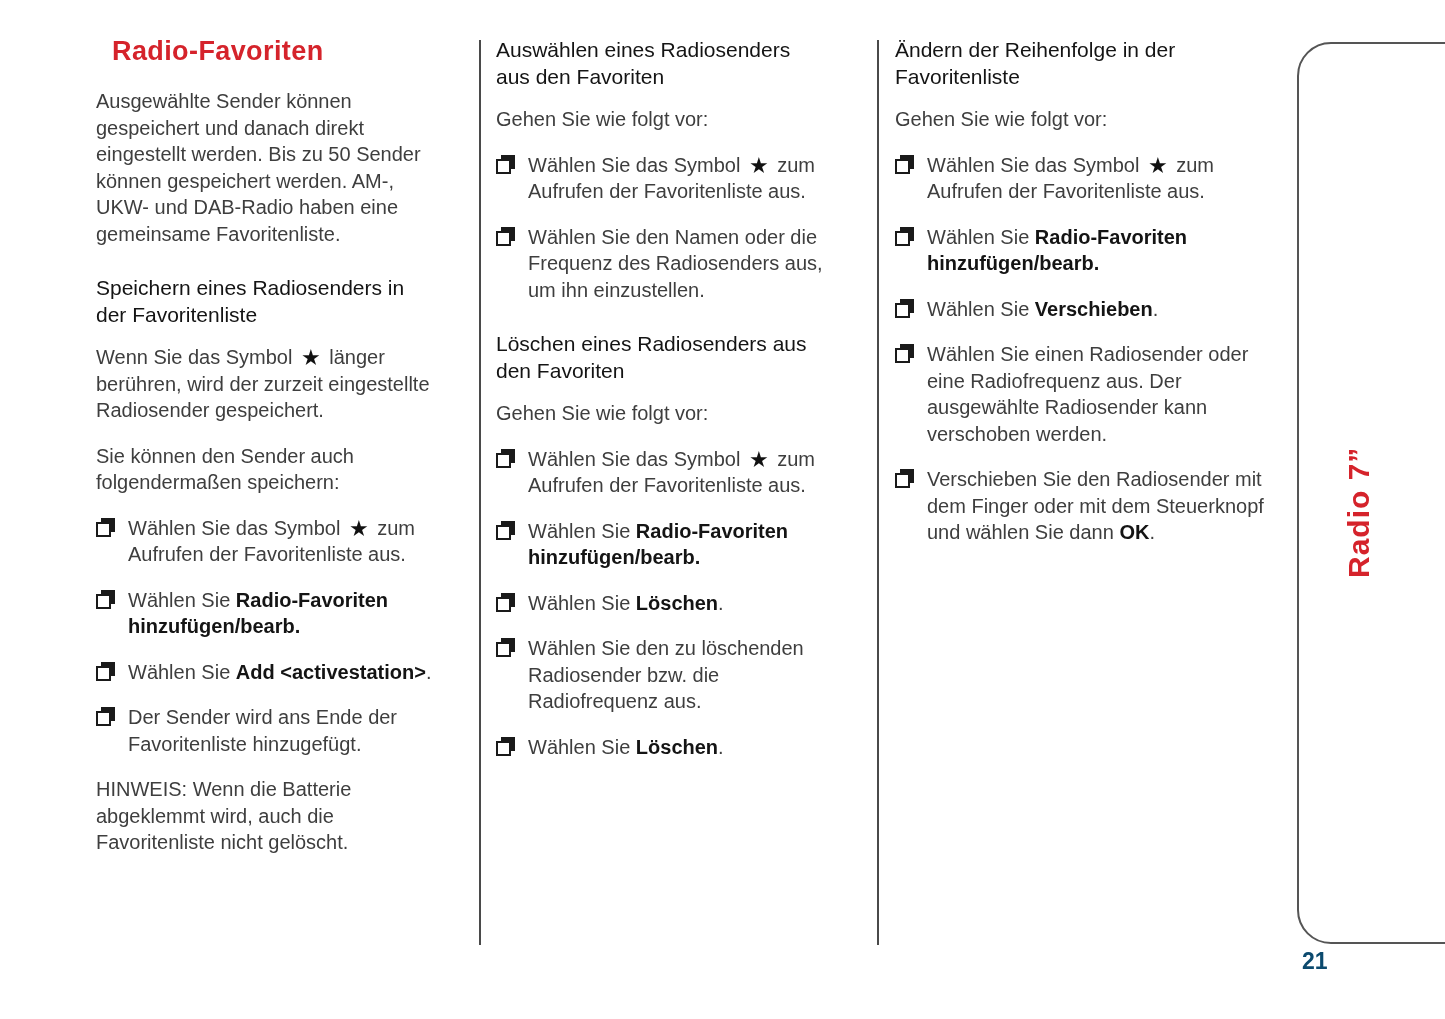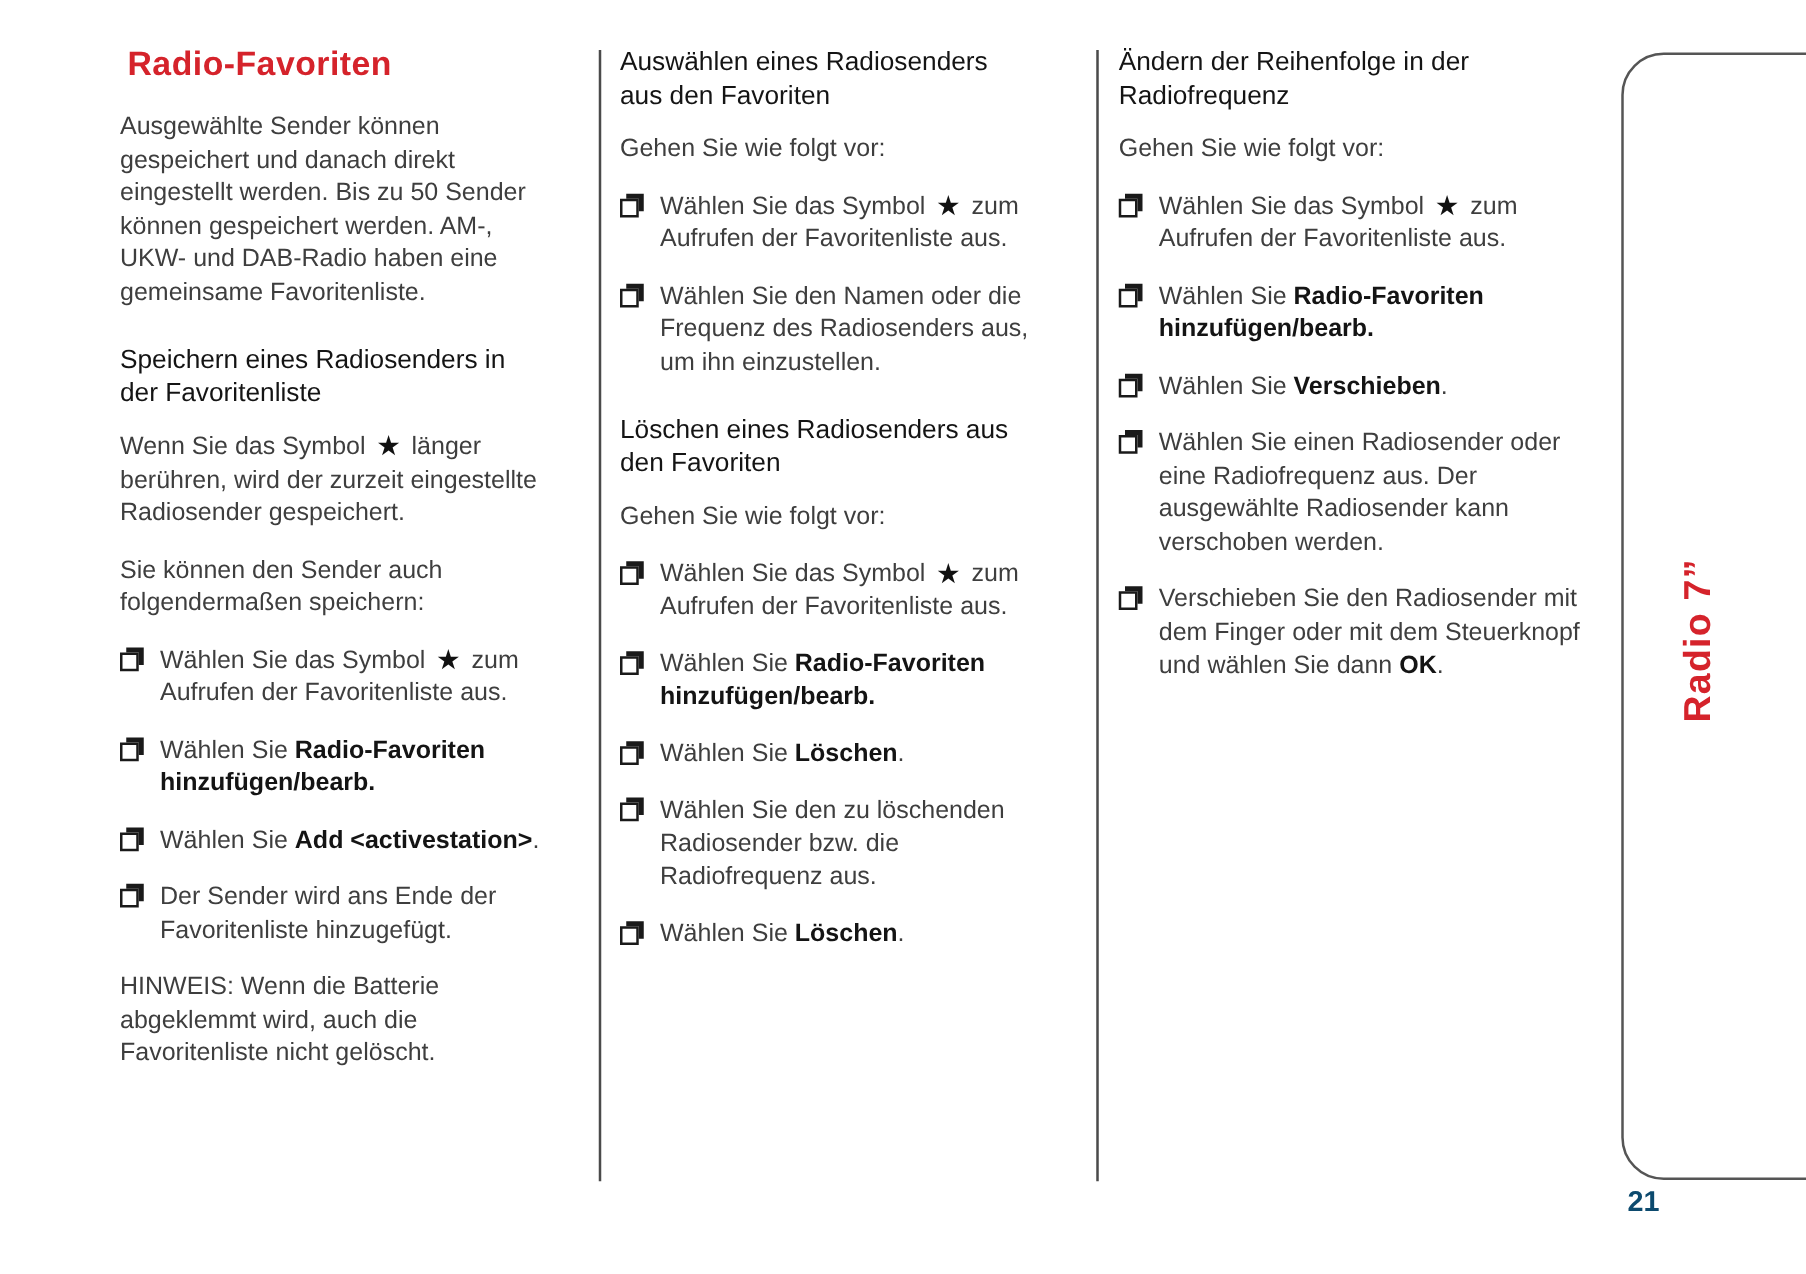--- a/index.html
+++ b/index.html
@@ -20,21 +20,21 @@
     position:relative;
   }
   .col{position:absolute;top:36px;}
   .col1{left:96px;width:354px;}
   .col2{left:496px;width:352px;}
   .col3{left:895px;width:378px;}
   .col > :first-child{margin-top:0;}
 
   .title{
     font-size:27px;line-height:30px;font-weight:bold;
-    color:var(--red);letter-spacing:.4px;margin:0 0 22px 6px;
+    color:var(--red);letter-spacing:.4px;margin:0 0 22px 16px;
   }
   .heading{
     font-size:21px;line-height:27px;font-weight:normal;
     color:var(--ink);margin:27px 0 16px 0;white-space:pre-line;
   }
   .para{margin:0 0 19px 0;}
   .bold{font-weight:bold;color:var(--ink);}
   .star{
     display:inline-block;color:#111;font-size:22px;line-height:1;
     margin:0 3px;transform:translateY(1px);
@@ -140,21 +140,21 @@
         <div class="bullet-text"><span>Wählen Sie den zu löschenden Radiosender bzw. die Radiofrequenz aus.</span></div>
       </div>
       <div class="bullet-item">
         <span class="bullet"></span>
         <div class="bullet-text"><span>Wählen Sie </span><span class="bold">Löschen</span><span>.</span></div>
       </div>
     </section>
   <div class="divider d2"></div>
   <section class="col col3">
       <h2 class="heading">Ändern der Reihenfolge in der
-Radiofrequenz</h2>
+Favoritenliste</h2>
       <p class="para"><span>Gehen Sie wie folgt vor:</span></p>
       <div class="bullet-item">
         <span class="bullet"></span>
         <div class="bullet-text"><span>Wählen Sie das Symbol </span><span class="star">★</span><span> zum Aufrufen der Favoritenliste aus.</span></div>
       </div>
       <div class="bullet-item">
         <span class="bullet"></span>
         <div class="bullet-text"><span>Wählen Sie </span><span class="bold">Radio-Favoriten hinzufügen/bearb.</span></div>
       </div>
       <div class="bullet-item">

